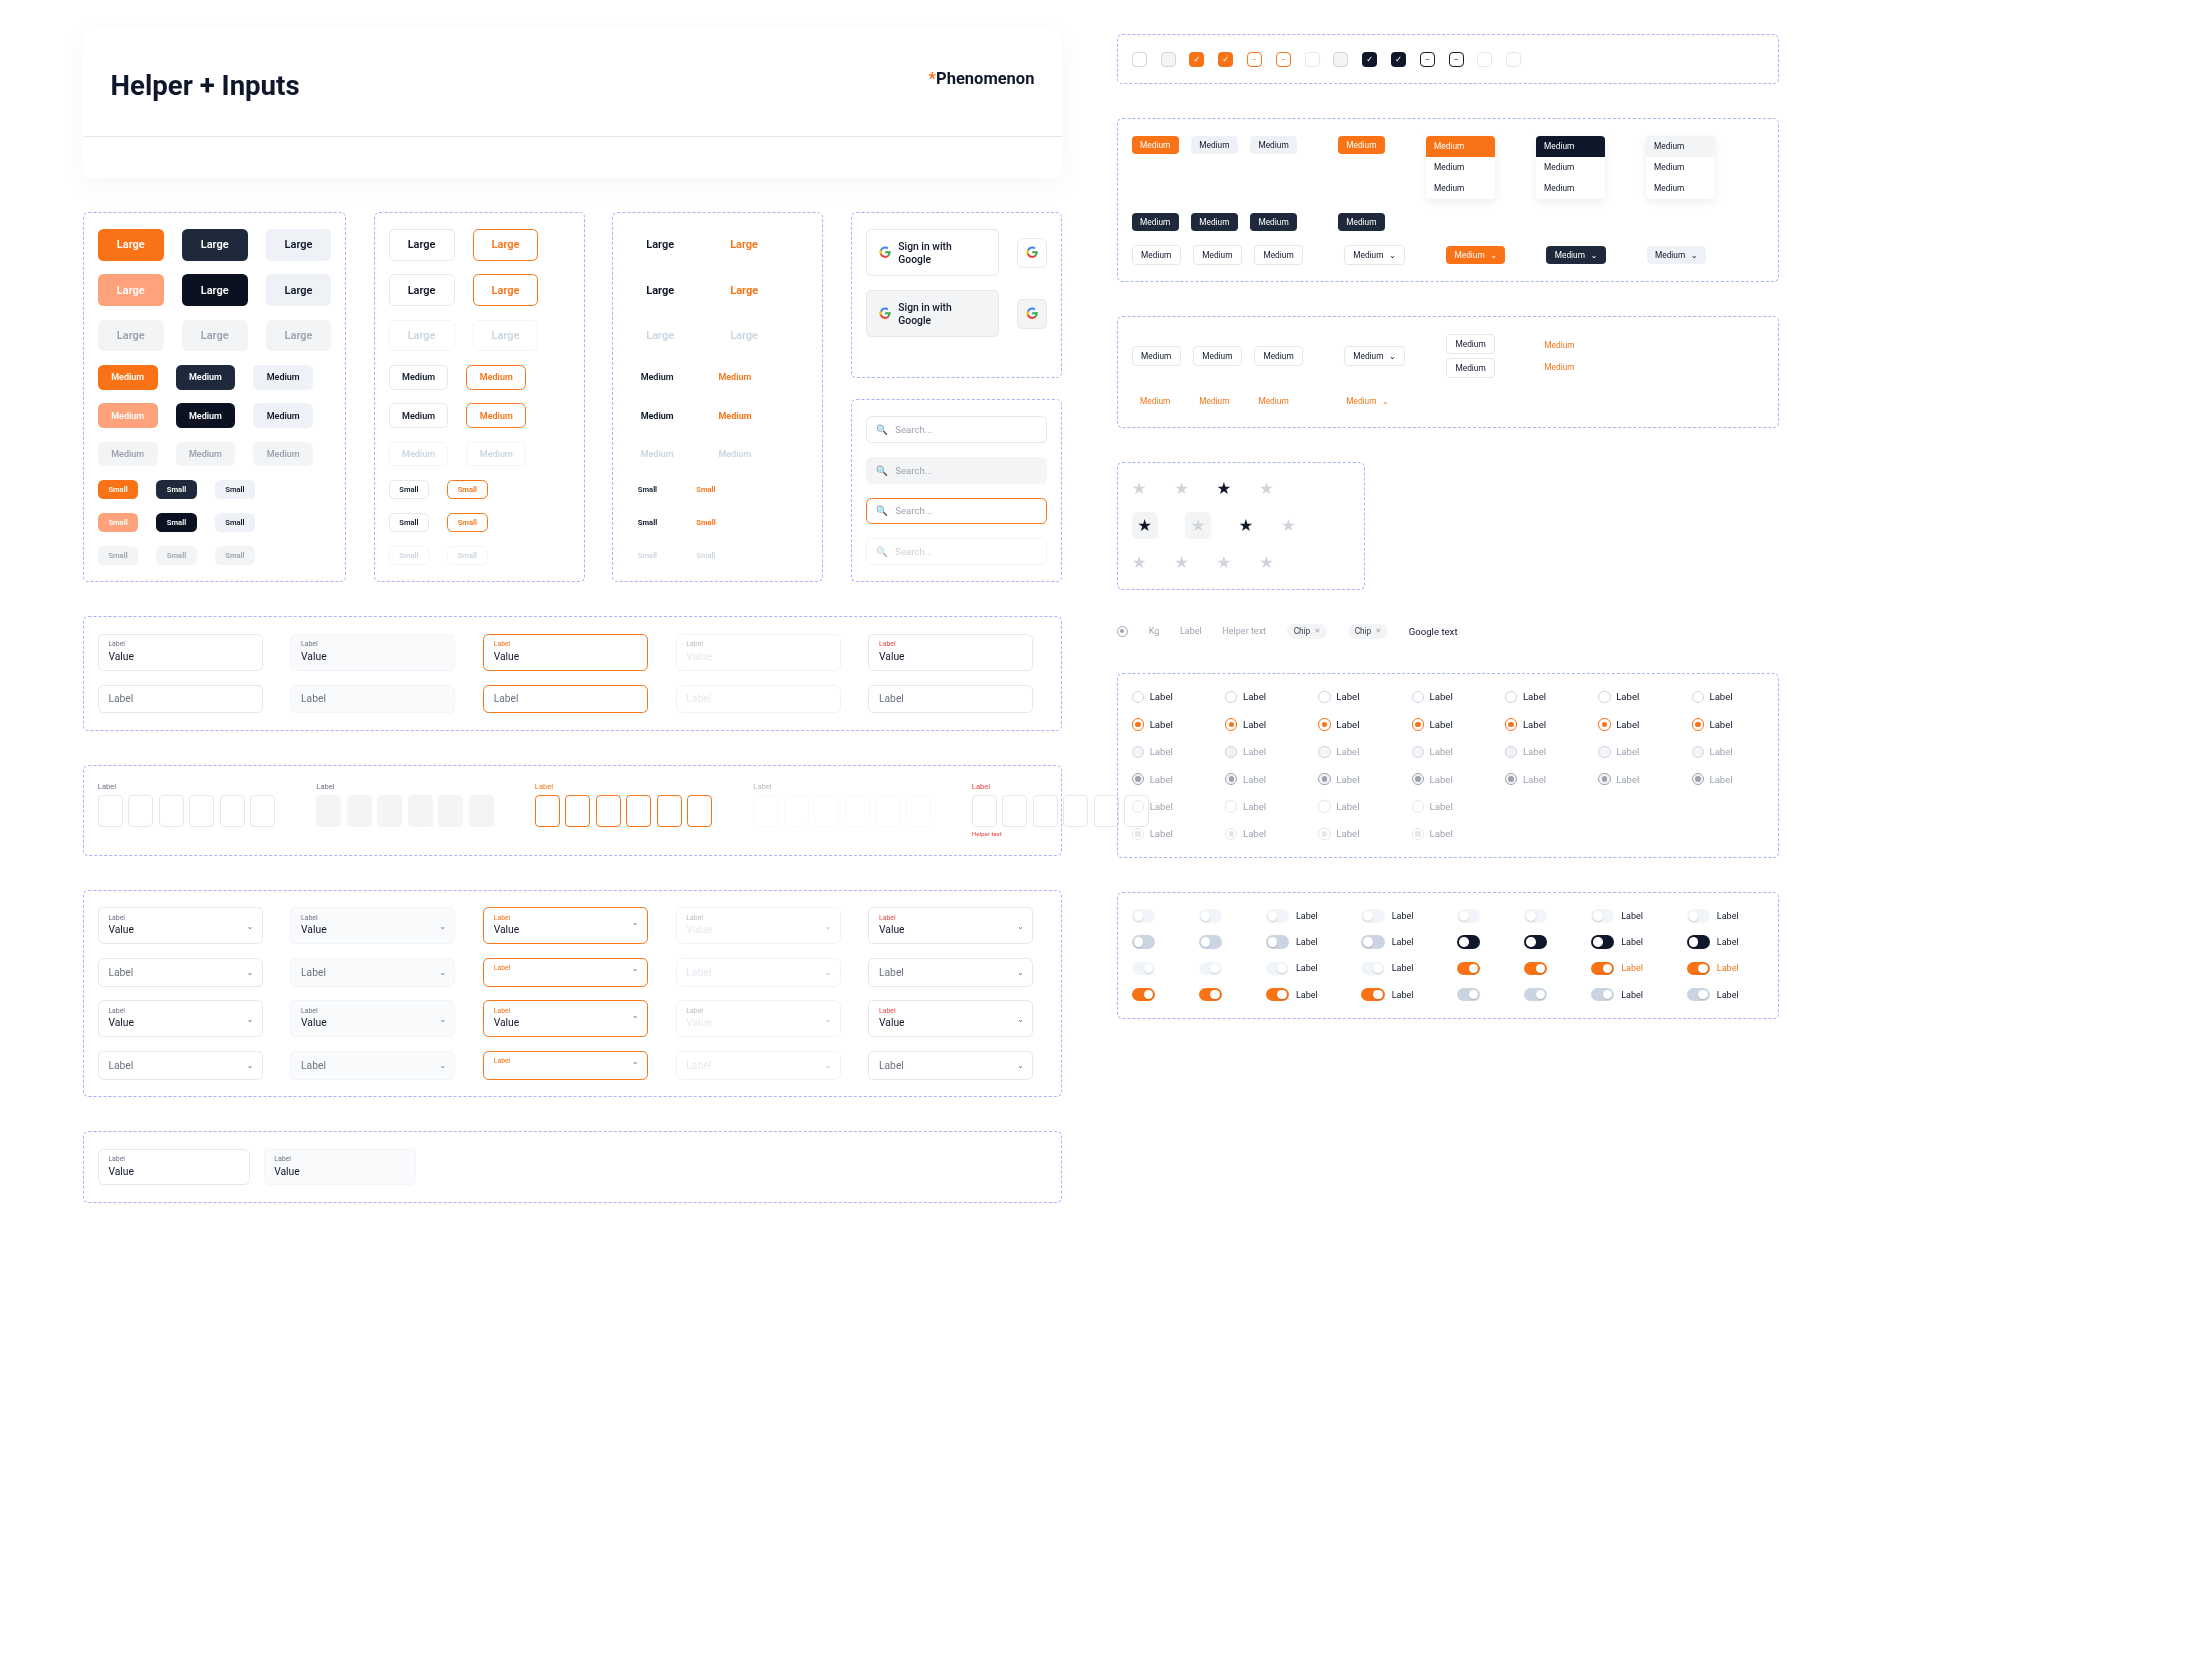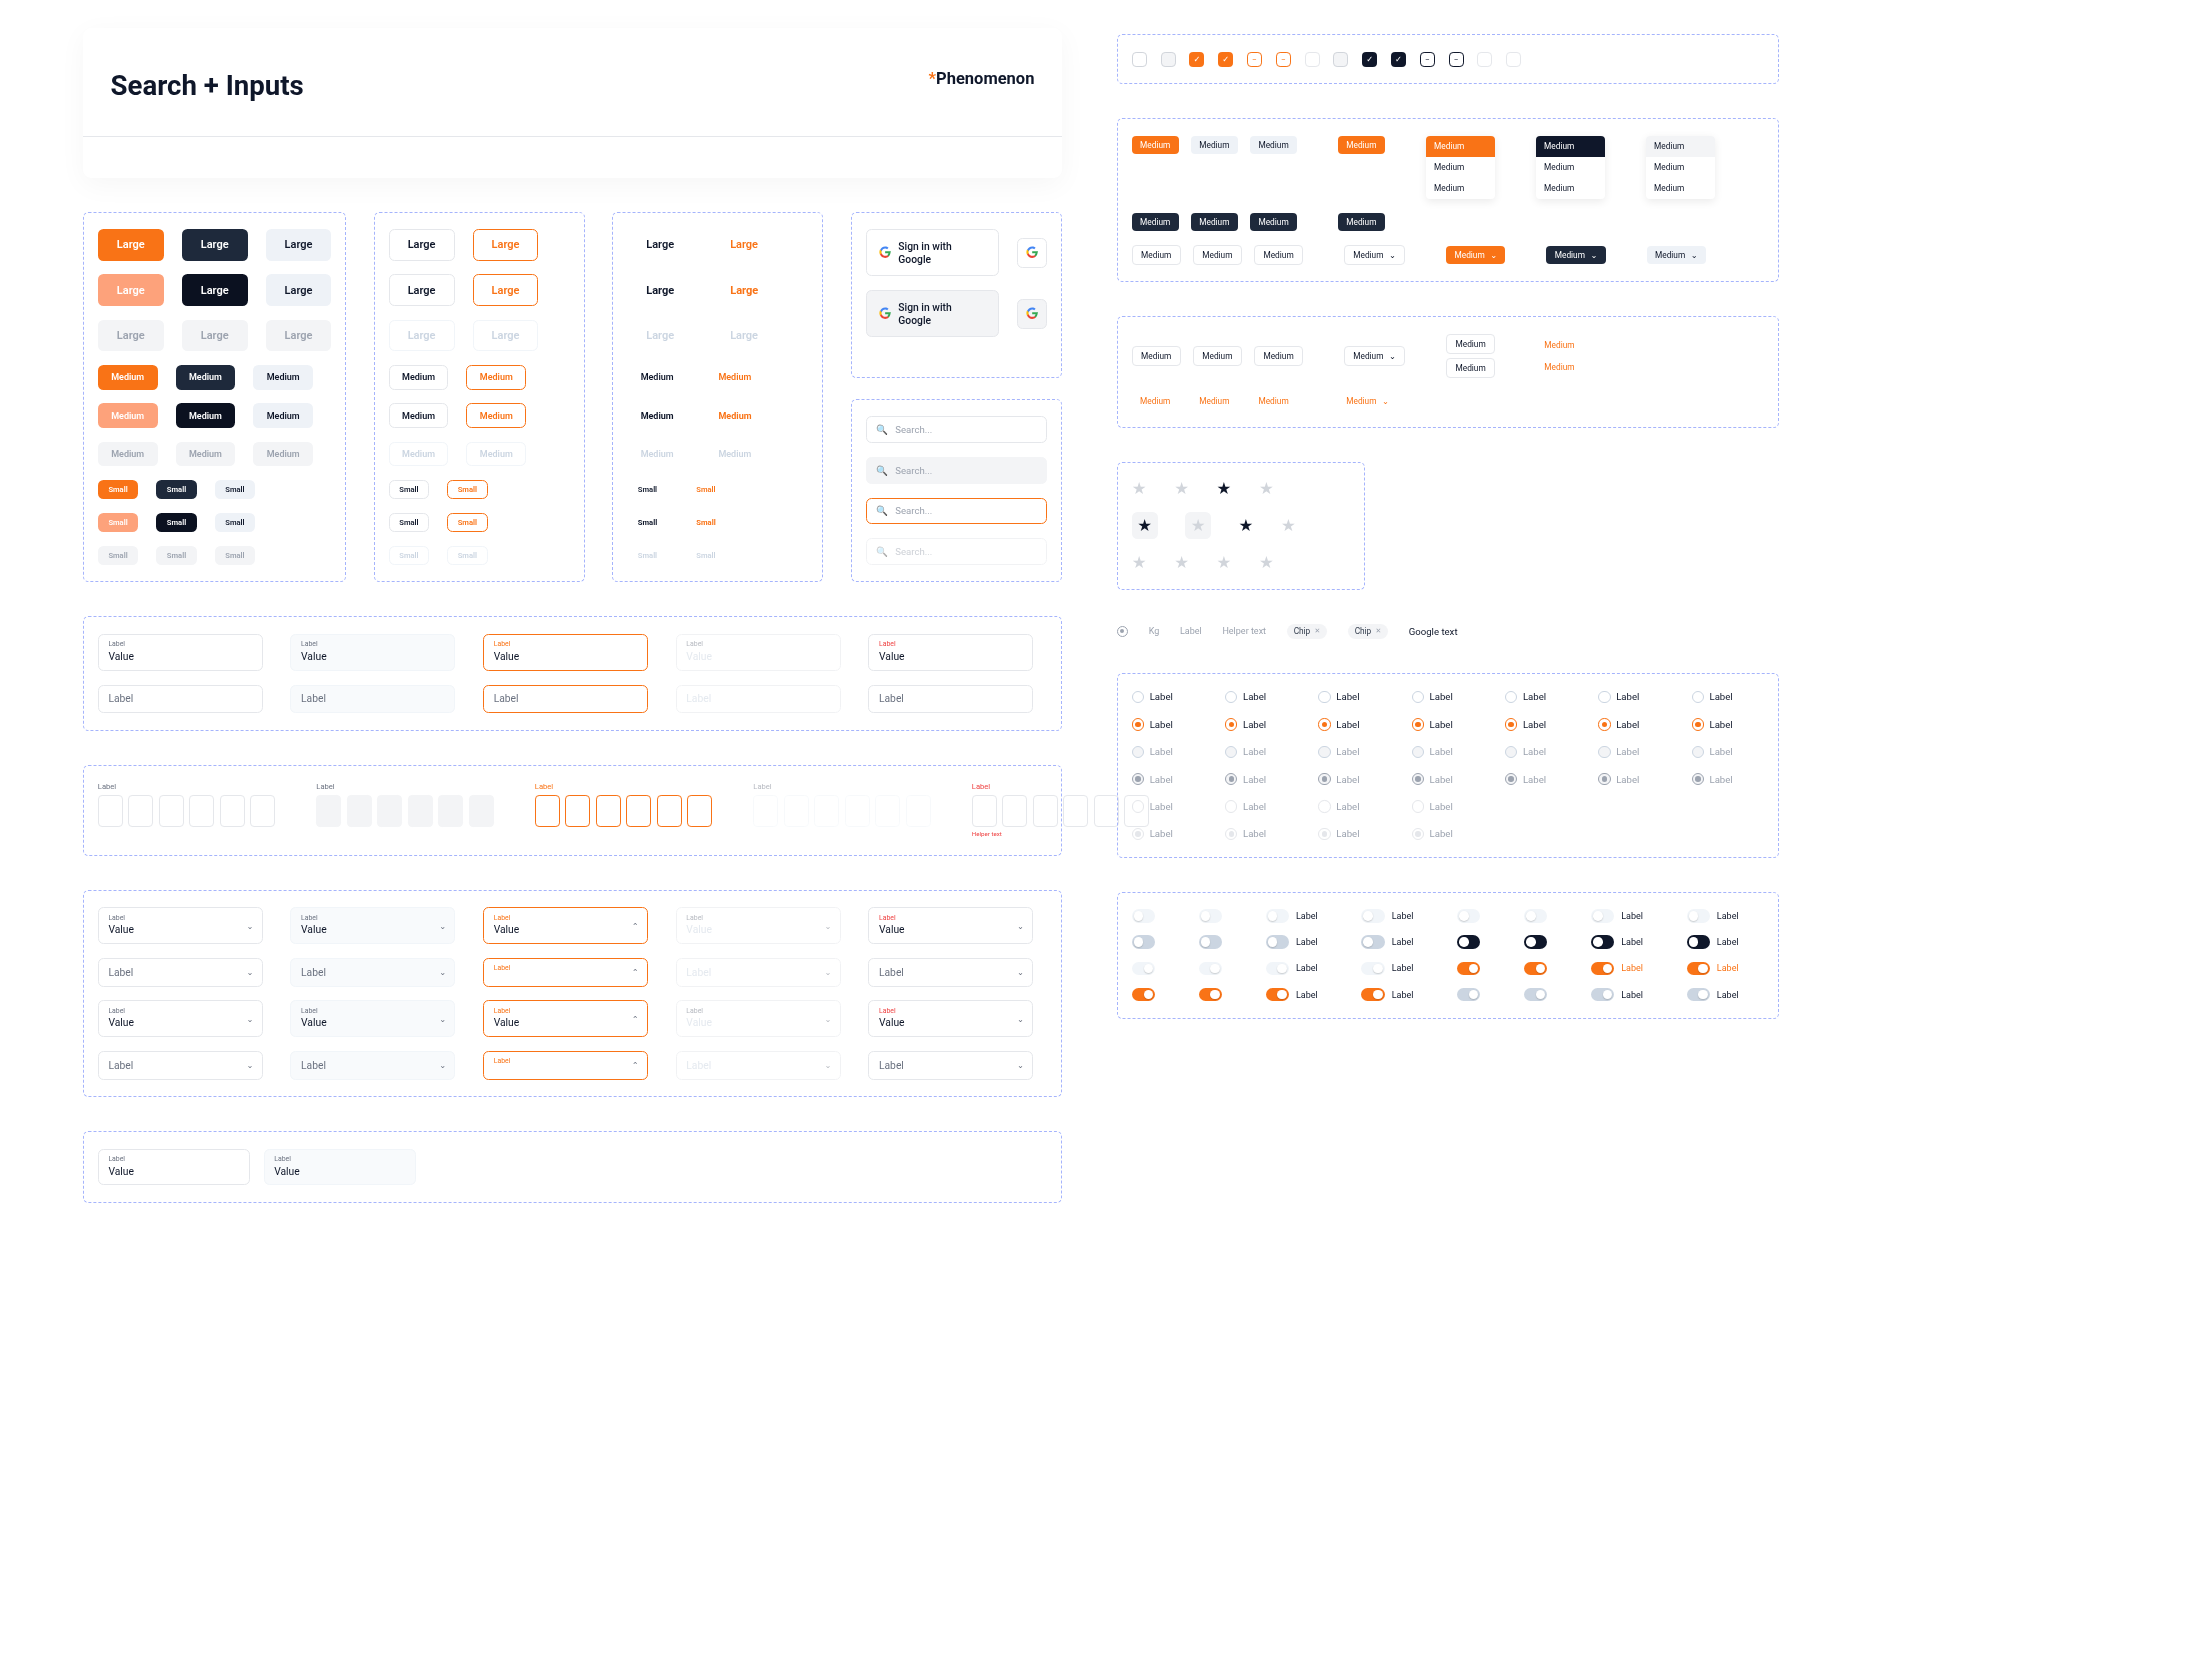--- a/index.html
+++ b/index.html
@@ -104,21 +104,21 @@
   svg.g path { }
 </style>
 </head>
 <body>
 
 <div class="canvas">
 
   <div class="col left">
     <div class="card">
       <span class="brand"><span class="dot">*</span><span>Phenomenon</span></span>
-      <h1>Search + Inputs</h1>
+      <h1>Helper + Inputs</h1>
       <hr class="hr">
     </div>
 
     <div class="btnrow">
 
       <div class="btncol">
           <div class="dashgrp">
         <div class="row">
               <span class="btn lg fill-orange">Large</span>
               <span class="btn lg fill-dark">Large</span>

